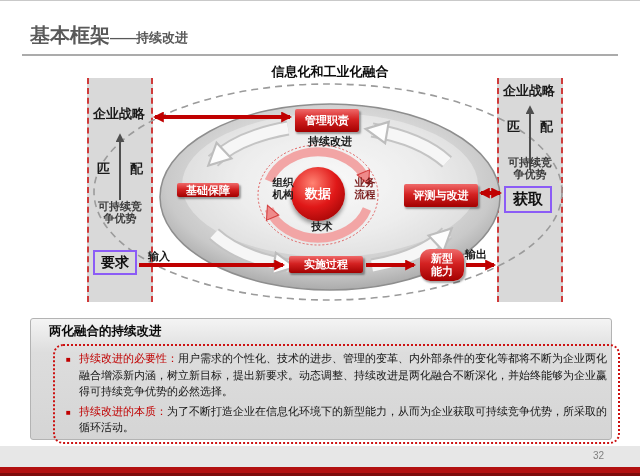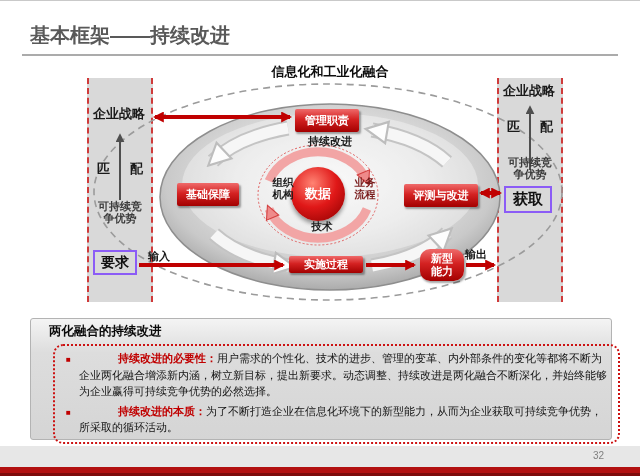--- a/index.html
+++ b/index.html
@@ -3,21 +3,21 @@
 <meta charset="utf-8">
 <style>
   html,body{margin:0;padding:0;background:#fff;}
   .slide{position:relative;width:640px;height:476px;background:#ffffff;overflow:hidden;
          font-family:"Liberation Sans","DejaVu Sans",sans-serif;}
   .topline{position:absolute;left:0;top:0;width:640px;height:1px;background:#c9c9c9;}
 
   
   .title{position:absolute;left:30px;top:22px;color:#595959;font-weight:bold;white-space:nowrap;}
   .title .main{font-size:20px;}
-  .title .sub{font-size:20px;}
+  .title .sub{font-size:13px;}
   .title-rule{position:absolute;left:22px;top:54px;width:596px;height:2px;background:#ababab;}
 
   
   .dg-title{position:absolute;left:240px;top:63px;width:180px;text-align:center;
             font-size:13px;font-weight:bold;color:#0d0d0d;z-index:3;}
   .band{position:absolute;top:78px;width:62px;height:224px;background:#d9d9d9;
         border-left:2px dashed #cf3a3a;border-right:2px dashed #cf3a3a;z-index:1;}
   #band-left{left:87px;}
   #band-right{left:497px;}
   .svgwrap{position:absolute;left:0;top:0;width:640px;height:476px;z-index:2;pointer-events:none;}
@@ -38,21 +38,21 @@
 
   
   .panel{position:absolute;left:30px;top:318px;width:580px;height:120px;z-index:3;
          background:linear-gradient(180deg,#f4f4f4 0%,#dddddd 28%,#d5d5d5 100%);
          border:1px solid #b3b3b3;border-radius:3px;}
   .panel-title{position:absolute;left:18px;top:4px;font-size:12.5px;font-weight:bold;color:#0a0a0a;}
   .dotted{position:absolute;left:22px;top:25px;width:543px;height:92px;border:2px dotted #cc1111;
           border-radius:10px;padding:4px 9px 0 11px;box-sizing:content-box;overflow:hidden;}
   .bullet{position:relative;padding-left:13px;font-size:11px;line-height:16.5px;color:#141414;margin-bottom:3px;}
   .bullet .mark{position:absolute;left:0;top:2px;color:#c00000;font-size:8px;}
-  .bullet .blabel{color:#c00000;font-weight:bold;margin-left:39px;}
+  .bullet .blabel{color:#c00000;font-weight:normal;}
 
   
   .footer-band{position:absolute;left:0;top:446px;width:640px;height:21px;background:#e7e7e7;}
   .page-num{position:absolute;right:36px;top:450px;font-size:10px;color:#808080;z-index:4;}
   .footer-red{position:absolute;left:0;top:467px;width:640px;height:6px;background:#b21111;}
   .footer-dark{position:absolute;left:0;top:473px;width:640px;height:3px;background:#7e0b0b;}
 </style>
 </head>
 <body>
 
@@ -148,21 +148,21 @@
   </div>
   <div class="lbl adv" style="left:500px;top:156px;width:60px;">
     <div>可持续竞</div>
     <div>争优势</div>
   </div>
   <div class="outline-box" style="left:504px;top:186px;width:44px;height:23px;font-size:15px;">获取</div>
   <div class="lbl" style="left:463px;top:249px;width:26px;font-size:11px;">输出</div>
 
   <div class="redbox" style="left:295px;top:109px;width:64px;height:23px;">管理职责</div>
   <div class="lbl" style="left:298px;top:136px;width:64px;font-size:11px;">持续改进</div>
-  <div class="redbox" style="left:177px;top:183px;width:62px;height:23px;">基础保障</div>
+  <div class="redbox" style="left:177px;top:183px;width:62px;height:14px;">基础保障</div>
   <div class="redbox" style="left:404px;top:184px;width:74px;height:23px;">评测与改进</div>
   <div class="redbox" style="left:289px;top:256px;width:74px;height:17px;">实施过程</div>
   <div class="redbox" style="left:420px;top:249px;width:44px;height:32px;border-radius:10px;">
     <div>新型</div>
     <div>能力</div>
   </div>
   <div class="data-circle">数据</div>
   <div class="lbl" style="left:266px;top:176px;width:34px;font-size:10.5px;line-height:12px;">
     <div>组织</div>
     <div>机构</div>

